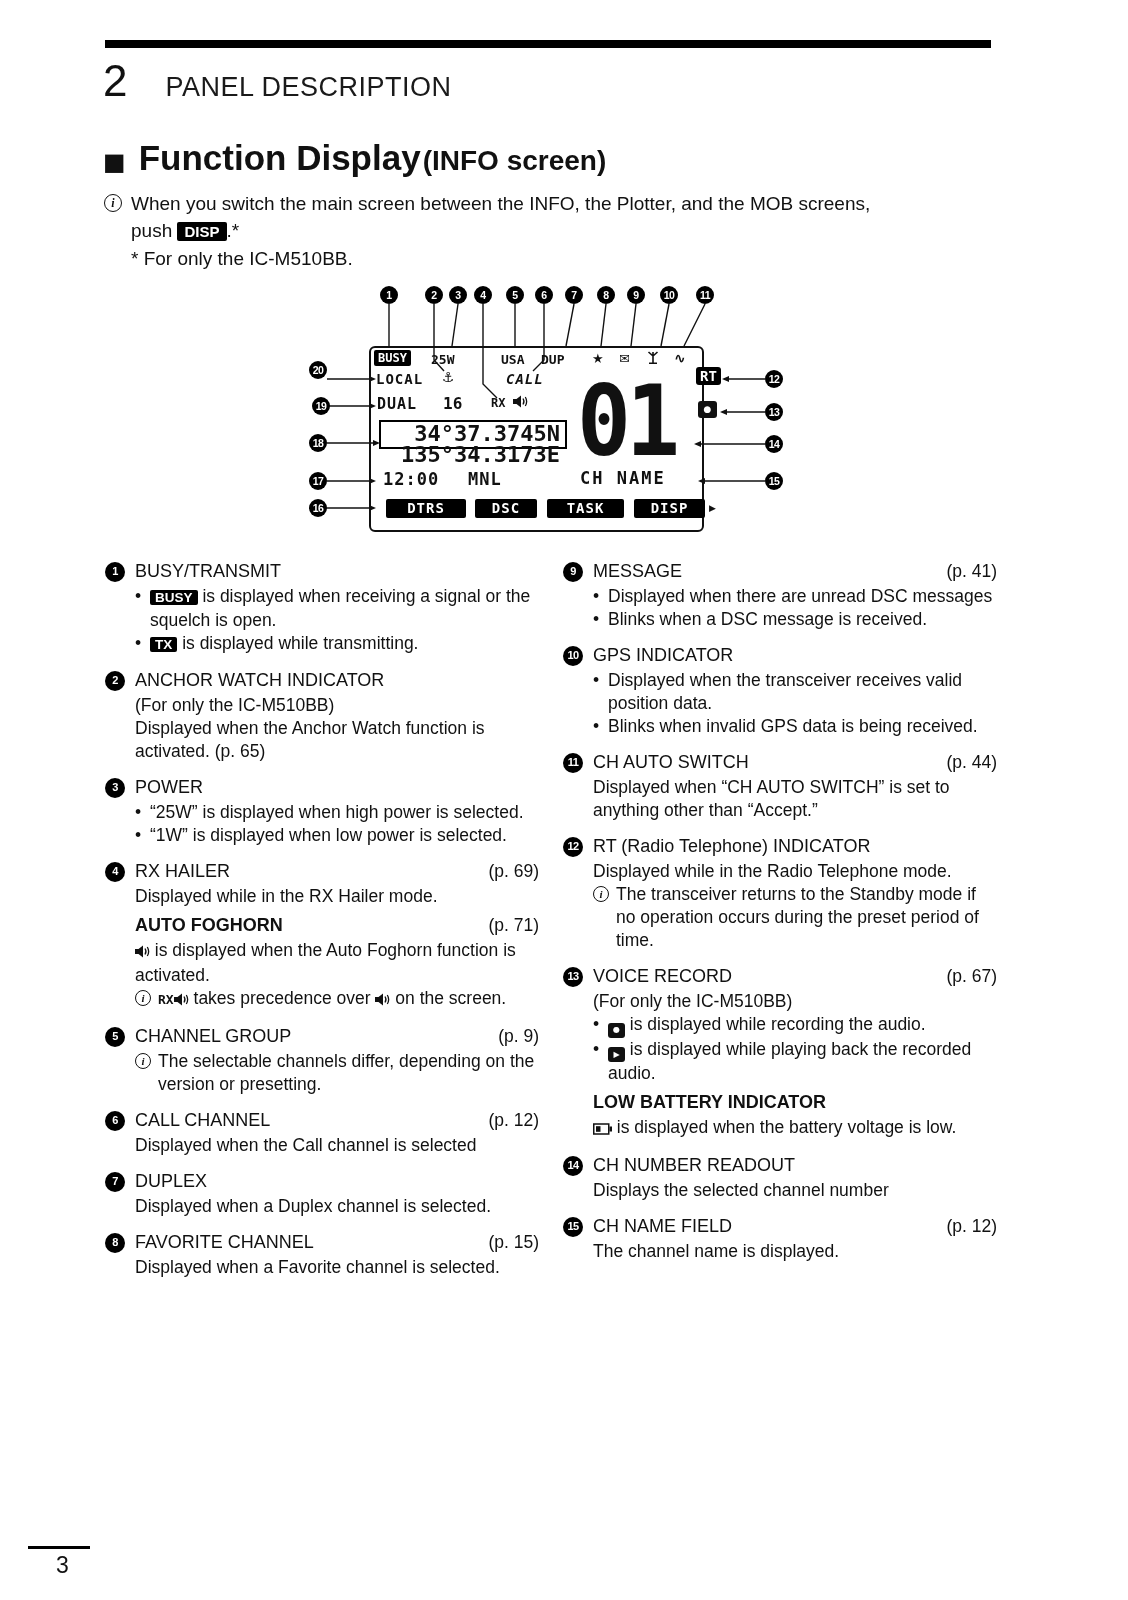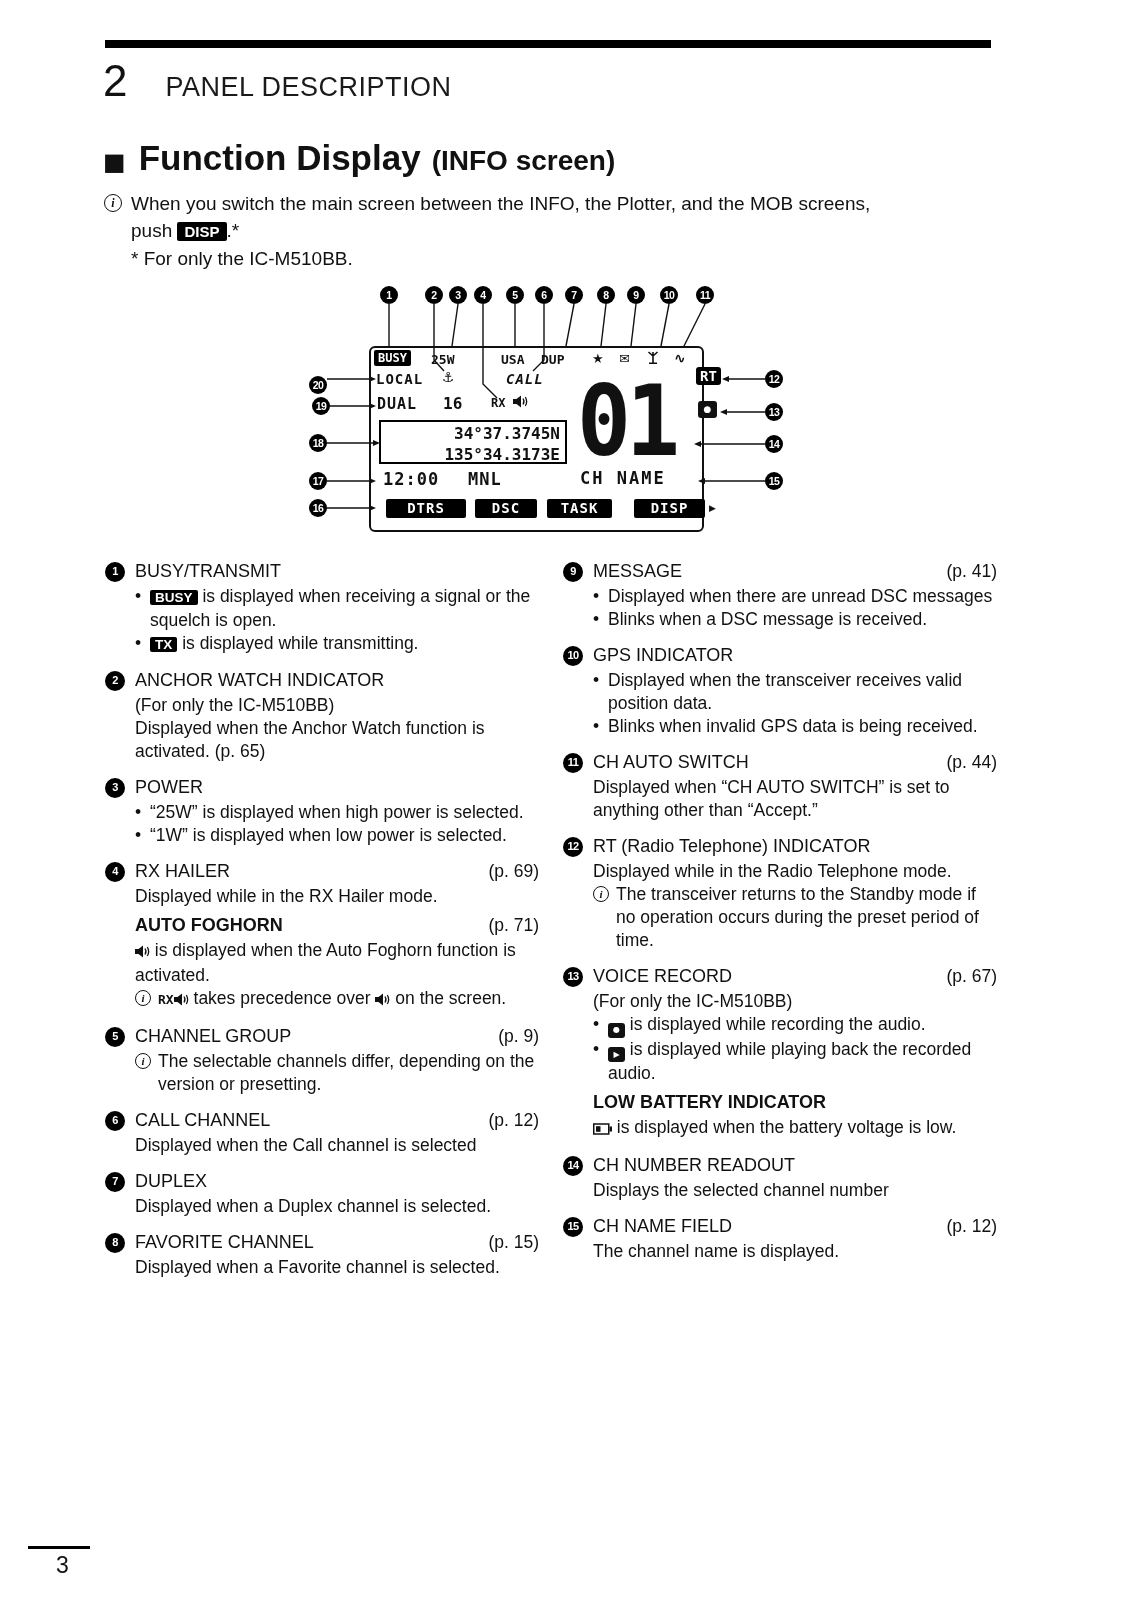--- a/index.html
+++ b/index.html
@@ -9,21 +9,21 @@
   
   .chapter-rule{position:absolute;left:105px;top:40px;width:886px;height:8px;background:#000;}
   .chapter-head{position:absolute;left:103px;top:56px;display:flex;align-items:baseline;}
   .ch-num{font-size:44px;font-weight:400;color:#111;}
   .ch-title{font-size:27px;color:#1a1a1a;margin-left:38px;letter-spacing:.5px;}
 
   
   .sec-head{position:absolute;left:103px;top:138px;display:flex;align-items:baseline;margin:0;}
   .sq{font-size:24px;margin-right:13px;font-family:"DejaVu Sans",sans-serif;}
   .sec-title{font-size:35px;font-weight:bold;}
-  .sec-sub{font-size:28px;font-weight:bold;margin-left:11px;}
+  .sec-sub{font-size:28px;font-weight:bold;margin-left:2px;}
 
   
   .intro{position:absolute;left:104px;top:190px;width:910px;display:flex;font-size:19px;line-height:27px;}
   .intro-text{margin-left:9px;}
   .info-i{display:inline-flex;width:18px;height:18px;border:1.7px solid #111;border-radius:50%;
           align-items:center;justify-content:center;font-size:12px;font-weight:bold;font-style:italic;
           font-family:"Liberation Serif",serif;flex-shrink:0;margin-top:4px;box-sizing:border-box;}
   .info-i.sm{width:16px;height:16px;font-size:11px;margin-top:3px;margin-right:7px;}
   .key-badge{background:#000;color:#fff;font-weight:bold;font-size:15px;padding:1px 7px;border-radius:2px;
              font-family:"Liberation Sans",sans-serif;}
@@ -43,35 +43,35 @@
   .p25{left:60px;} .usa{left:130px;} .dupx{left:170px;}
   .star{left:221px;top:3px;font-size:13px;} .mail{left:248px;top:3px;font-size:13px;}
   .gpsic{left:276px;top:2px;} .autosw{left:303px;top:2px;font-size:14px;}
   .lcl{left:5px;top:23px;font-size:14px;letter-spacing:1px;}
   .anch2{left:71px;top:21px;font-size:14px;}
   .callw{left:135px;top:23px;font-size:14px;letter-spacing:1px;font-style:italic;}
   .dual{left:6px;top:47px;font-size:15px;letter-spacing:1px;}
   .ch16{left:72px;top:46px;font-size:16px;}
   .rxl{left:120px;top:48px;font-size:12px;}
   .rxspk{left:142px;top:47px;}
-  .coords{left:8px;top:72px;width:188px;height:44px;border:2px solid #000;text-align:right;
-          font-size:16px;line-height:21px;padding:1px 5px 0 0;box-sizing:border-box;}
+  .coords{left:8px;top:72px;width:188px;height:29px;border:2px solid #000;text-align:right;
+          font-size:22px;line-height:21px;padding:1px 5px 0 0;box-sizing:border-box;}
   .coords span{position:static;}
   .timev{left:12px;top:121px;font-size:17px;letter-spacing:1px;}
   .tzv{left:97px;top:121px;font-size:17px;letter-spacing:1px;}
   .big01{left:206px;top:24px;font-size:88px;line-height:1;letter-spacing:-5px;
          transform:scale(1.02,1.12);transform-origin:left top;}
   .rtb{left:325px;top:19px;background:#000;color:#fff;font-size:14px;padding:1px 4px;border-radius:3px;}
   .lcd-rec{left:327px;top:53px;width:19px;height:17px;background:#111;border-radius:3px;
            display:flex;align-items:center;justify-content:center;}
   .lcd-rec span{position:static;color:#fff;font-size:9px;font-family:"DejaVu Sans",sans-serif;line-height:1;}
   .chname{left:209px;top:120px;font-size:17px;letter-spacing:2px;}
   .sk{top:151px;background:#000;color:#fff;font-size:14px;height:19px;line-height:19px;
       text-align:center;border-radius:2px;letter-spacing:1px;}
-  .sk0{left:15px;width:80px;} .sk1{left:104px;width:62px;} .sk2{left:176px;width:65px;} .sk3{left:263px;width:71px;}
+  .sk0{left:15px;width:80px;} .sk1{left:104px;width:62px;} .sk2{left:176px;width:77px;} .sk3{left:263px;width:71px;}
   .skmore{left:338px;top:155px;font-size:9px;}
 
   
   .columns{position:absolute;left:105px;top:560px;width:892px;display:flex;gap:24px;}
   .col{width:434px;font-size:17.5px;line-height:23px;}
   .item{margin-bottom:13px;}
   .item-head{display:flex;align-items:center;margin-bottom:2px;}
   .num-circle{width:20px;height:20px;background:#000;color:#fff;border-radius:50%;flex-shrink:0;
               display:flex;align-items:center;justify-content:center;font-size:11px;font-weight:bold;
               margin-right:10px;letter-spacing:-.5px;}
@@ -220,21 +220,21 @@
       <span class="callout" style="left: 352px; top: 2px;">10</span>
       <span class="callout" style="left: 388px; top: 2px;">11</span>
       <span class="callout" style="left: 457px; top: 86px;">12</span>
       <span class="callout" style="left: 457px; top: 119px;">13</span>
       <span class="callout" style="left: 457px; top: 151px;">14</span>
       <span class="callout" style="left: 457px; top: 188px;">15</span>
       <span class="callout" style="left: 1px; top: 215px;">16</span>
       <span class="callout" style="left: 1px; top: 188px;">17</span>
       <span class="callout" style="left: 1px; top: 150px;">18</span>
       <span class="callout" style="left: 4px; top: 113px;">19</span>
-      <span class="callout" style="left: 1px; top: 92px;">20</span>
+      <span class="callout" style="left: 1px; top: 77px;">20</span>
     </div>
 
   <div class="columns">
     <div class="col" id="col-left">
         <div class="item">
           <div class="item-head">
             <span class="num-circle">1</span>
             <span class="item-title">BUSY/TRANSMIT</span>
           </div>
           <div class="item-body">

